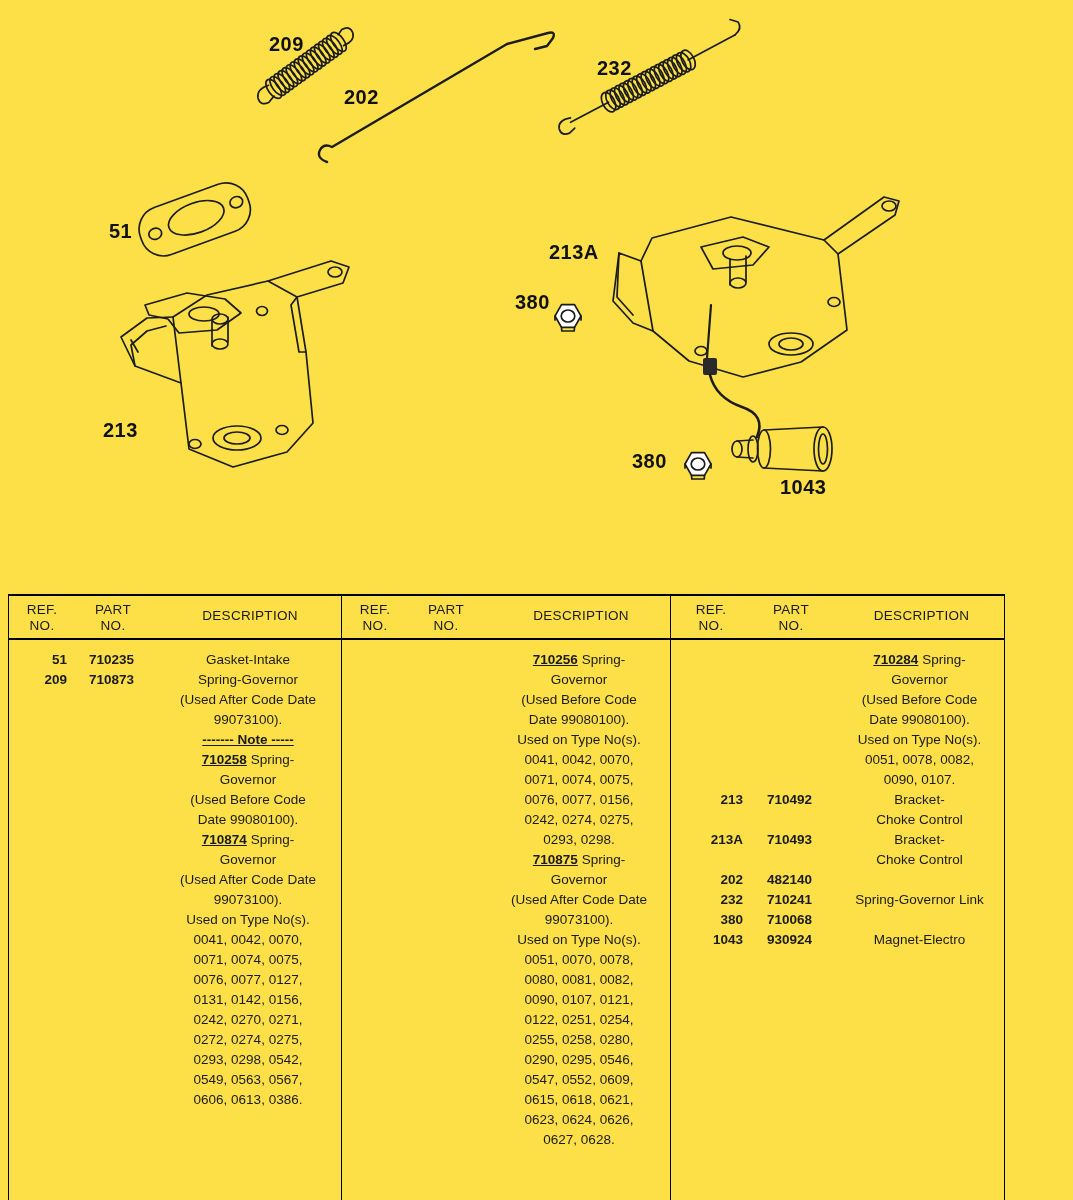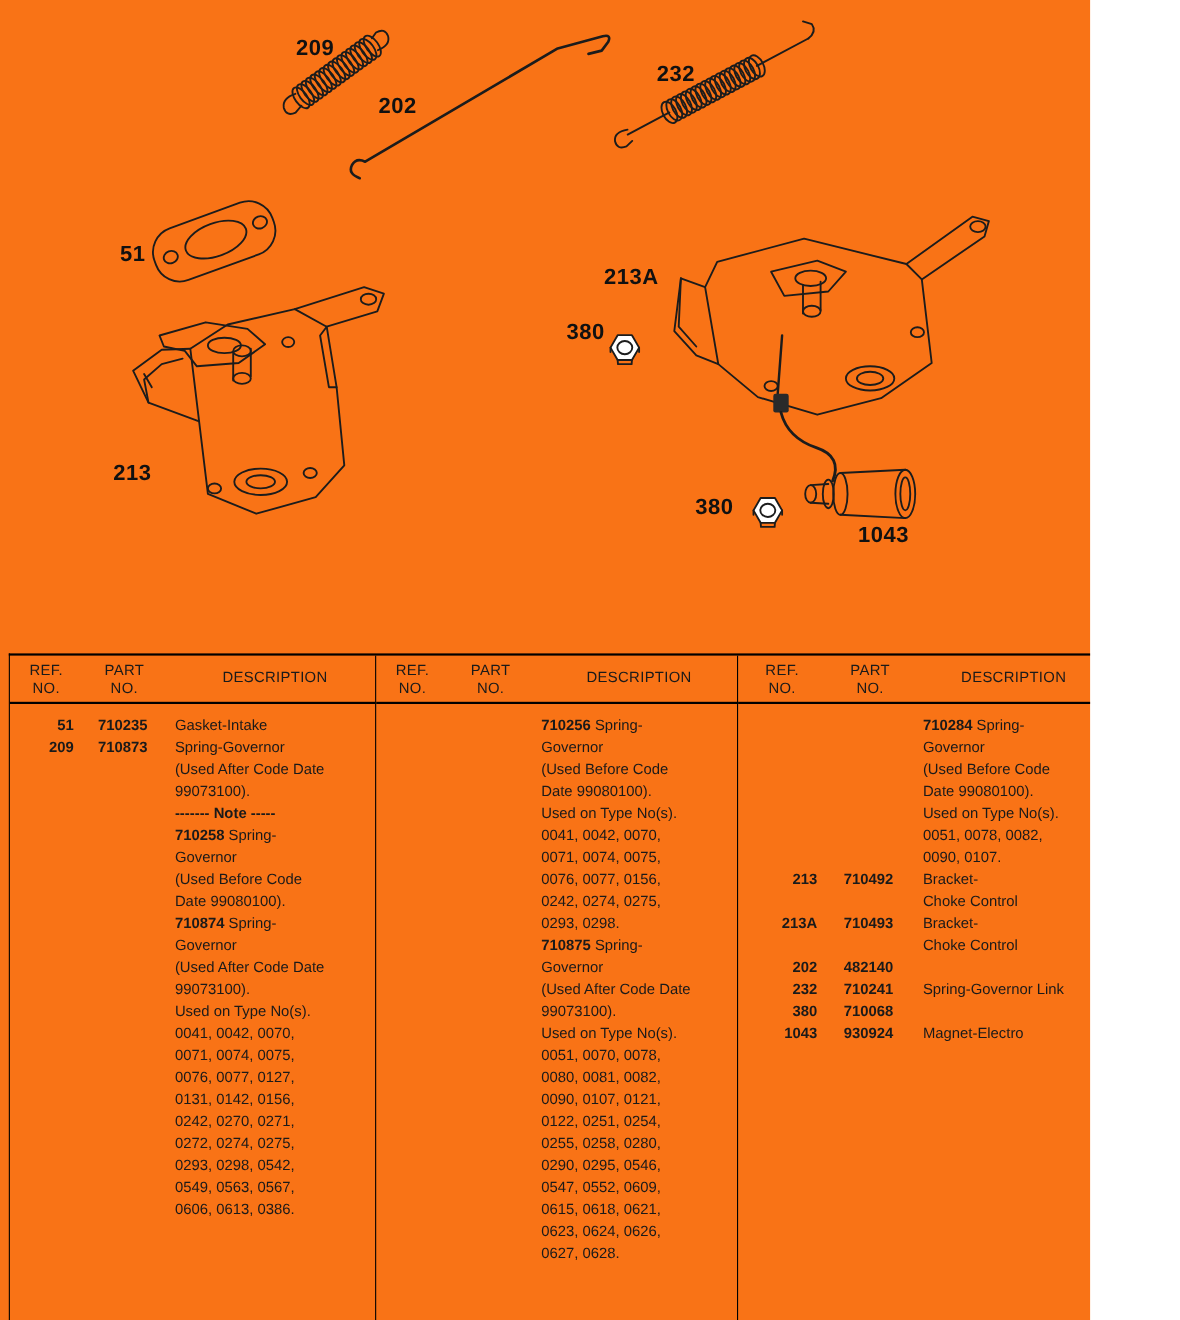--- a/index.html
+++ b/index.html
@@ -1,16 +1,16 @@
 <!DOCTYPE html>
 <html><head>
 <meta charset="utf-8">
 <style>
   html,body{margin:0;padding:0;background:#fff;}
-  #page{position:relative;width:991px;height:1200px;background:#f97316;overflow:hidden;
+  #page{position:relative;width:1073px;height:1200px;background:#fde047;overflow:hidden;
         font-family:"Liberation Sans", sans-serif;color:#1a1a1a;}
 
   
   #diagram{position:absolute;left:0;top:0;width:1073px;height:550px;}
   #diagram svg{position:absolute;left:0;top:0;}
   .ref-label{position:absolute;font-size:20px;font-weight:700;color:#111;letter-spacing:.5px;}
   .lbl-209{left:269px;top:33px;} .lbl-202{left:344px;top:86px;} .lbl-232{left:597px;top:57px;}
   .lbl-51{left:109px;top:220px;} .lbl-213a{left:549px;top:241px;} .lbl-380a{left:515px;top:291px;}
   .lbl-213{left:103px;top:419px;} .lbl-380b{left:632px;top:450px;} .lbl-1043{left:780px;top:476px;}
 
@@ -27,23 +27,23 @@
               padding:6px 0 0 8px;font-size:13.5px;line-height:16px;letter-spacing:.3px;}
   .panel-3 .panel-head{grid-template-columns:64px 96px 1fr;}
   .hc{text-align:center;}
   .hc-desc{display:flex;align-items:flex-end;justify-content:center;padding-bottom:14px;}
   .panel-body{padding:10px 0 0 8px;font-size:13.5px;line-height:20px;}
   .entry{display:grid;grid-template-columns:50px 92px 1fr;}
   .panel-3 .entry{grid-template-columns:64px 96px 1fr;}
   .cell-ref{text-align:right;font-weight:700;}
   .cell-part{padding-left:22px;font-weight:700;}
   .panel-3 .cell-part{padding-left:24px;}
-  .cell-desc{padding-right:4px;}
+  .cell-desc{padding-right:4px;text-align:center;}
   .line{white-space:pre-wrap;}
-  .line .b{font-weight:700;}
+  .line .b{font-weight:700;text-decoration:underline;}
 </style>
 </head>
 <body>
 
 <div id="page">
 
   <div id="diagram">
     <svg width="1073" height="550" viewBox="0 0 1073 550" stroke="#1c1c1c" fill="none" stroke-width="1.7" stroke-linecap="round" stroke-linejoin="round">
       <defs>
         <ellipse id="coilA" cx="0" cy="0" rx="5.5" ry="11"></ellipse>

